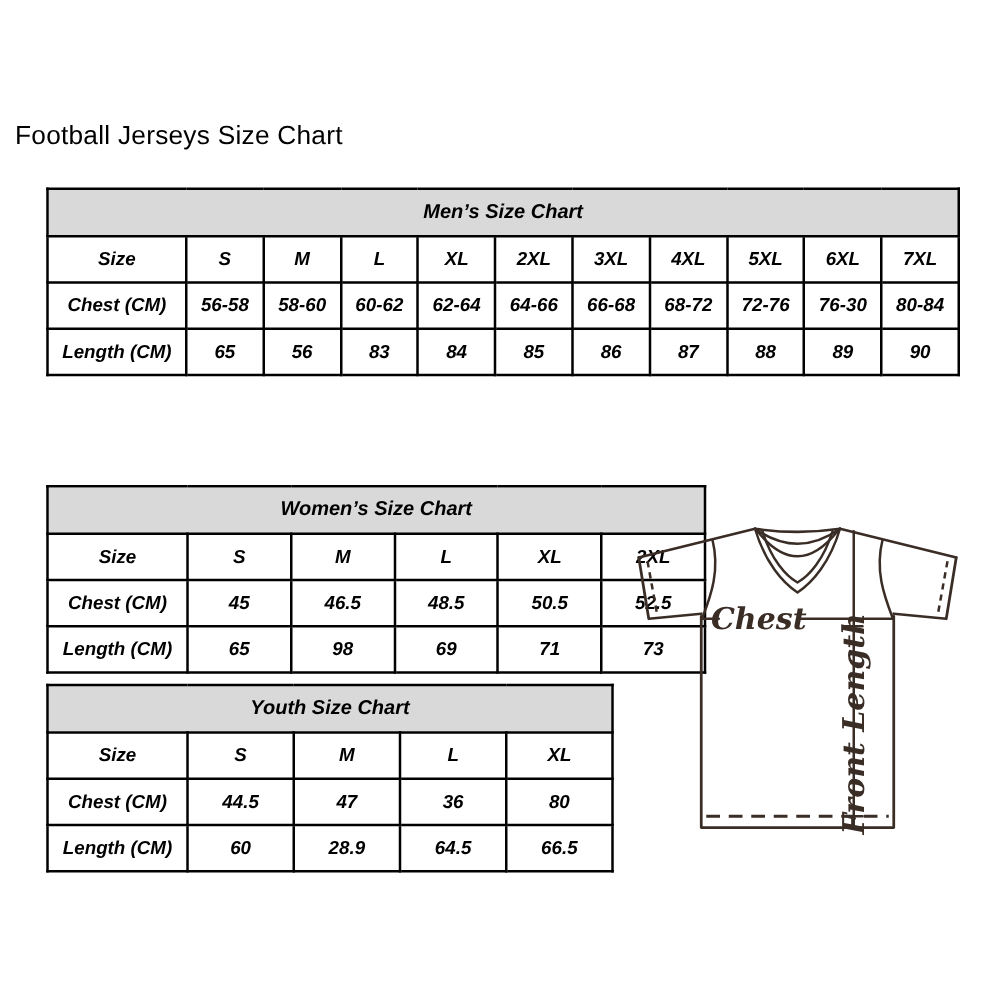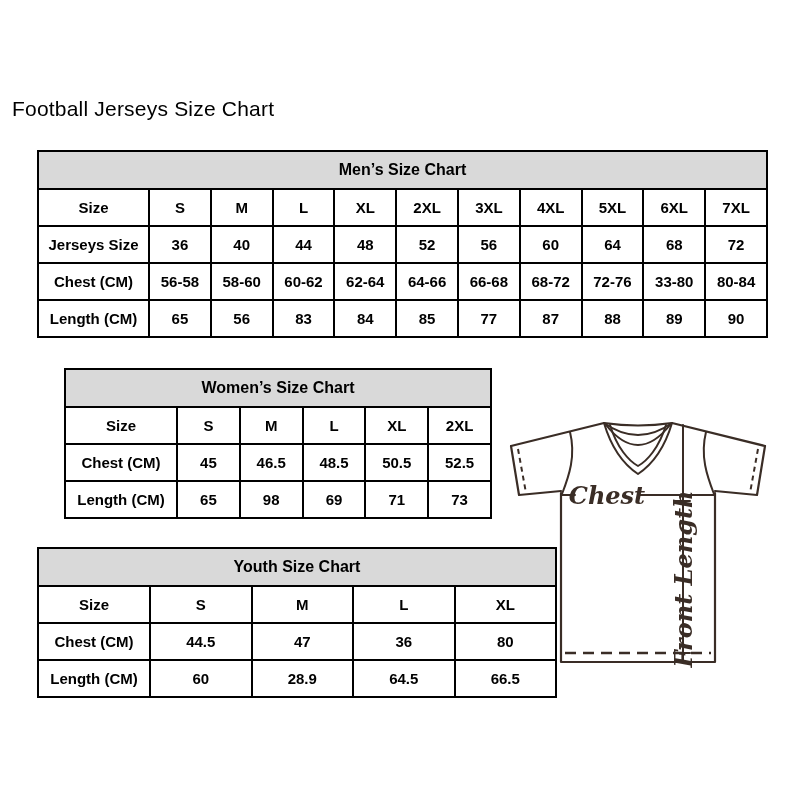--- a/index.html
+++ b/index.html
@@ -7,24 +7,25 @@
     width:800px;height:800px;position:relative;background:#ffffff;
     font-family:"Liberation Sans",sans-serif;color:#000;overflow:hidden;
   }
   .page-title{
     position:absolute;top:97px;left:12px;width:790px;margin:0;
     text-align:left;font-size:21px;font-weight:normal;letter-spacing:.2px;
   }
   table.size-table{
     position:absolute;border-collapse:collapse;table-layout:fixed;
     border:2px solid #000;
+    font-style:italic;
   }
   #mens-table{left:37px;top:150px;width:731px;}
-  #womens-table{left:37px;top:368px;width:428px;margin-left:27px;}
-  #youth-table{left:37px;top:547px;width:520px;}
+  #womens-table{left:37px;top:388px;width:528px;}
+  #youth-table{left:37px;top:547px;width:454px;}
   .size-table th,.size-table td{
     border:2px solid #000;text-align:center;vertical-align:middle;
     font-weight:bold;font-size:15px;height:35px;padding:0 2px;
     white-space:nowrap;overflow:hidden;
   }
   .size-table th.ttl{background:#d9d9d9;font-size:16px;height:36px;}
   #jersey-diagram{position:absolute;left:500px;top:402px;width:280px;height:275px;}
   .jline{fill:none;stroke:#3a2d26;stroke-width:2.2;stroke-linecap:round;stroke-linejoin:round;}
   .jthin{fill:none;stroke:#3a2d26;stroke-width:2;stroke-linecap:round;stroke-linejoin:round;}
   .jdash{fill:none;stroke:#3a2d26;stroke-width:2;stroke-dasharray:5 4;}
@@ -64,53 +65,40 @@
         <th>L</th>
         <th>XL</th>
         <th>2XL</th>
         <th>3XL</th>
         <th>4XL</th>
         <th>5XL</th>
         <th>6XL</th>
         <th>7XL</th>
       </tr>
       <tr>
-        <th>Jerseys Size</th>
-        <td>36</td>
-        <td>40</td>
-        <td>44</td>
-        <td>48</td>
-        <td>52</td>
-        <td>56</td>
-        <td>60</td>
-        <td>64</td>
-        <td>68</td>
-        <td>72</td>
-      </tr>
-      <tr>
         <th>Chest (CM)</th>
         <td>56-58</td>
         <td>58-60</td>
         <td>60-62</td>
         <td>62-64</td>
         <td>64-66</td>
         <td>66-68</td>
         <td>68-72</td>
         <td>72-76</td>
-        <td>33-80</td>
+        <td>76-30</td>
         <td>80-84</td>
       </tr>
       <tr>
         <th>Length (CM)</th>
         <td>65</td>
         <td>56</td>
         <td>83</td>
         <td>84</td>
         <td>85</td>
-        <td>77</td>
+        <td>86</td>
         <td>87</td>
         <td>88</td>
         <td>89</td>
         <td>90</td>
       </tr>
     </tbody>
   </table>
 
 <table id="womens-table" class="size-table">
     <colgroup>

